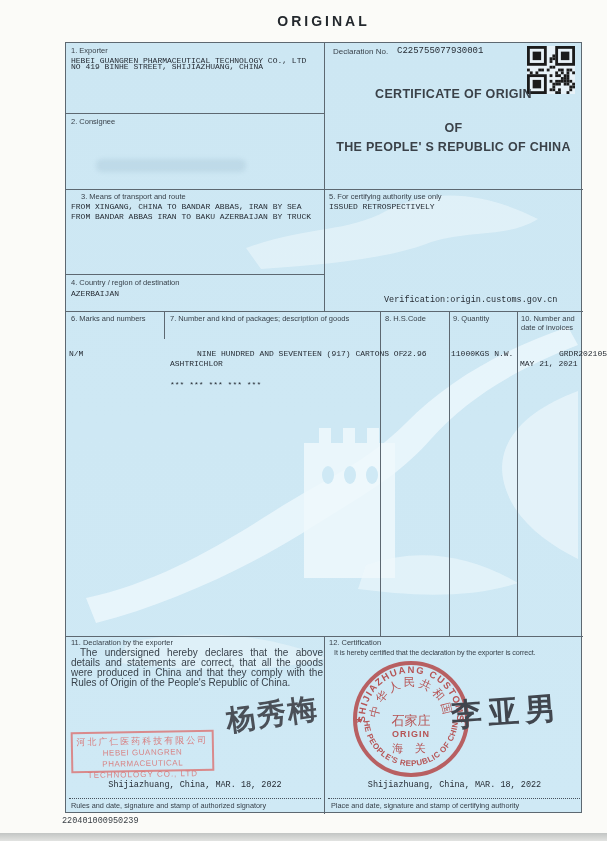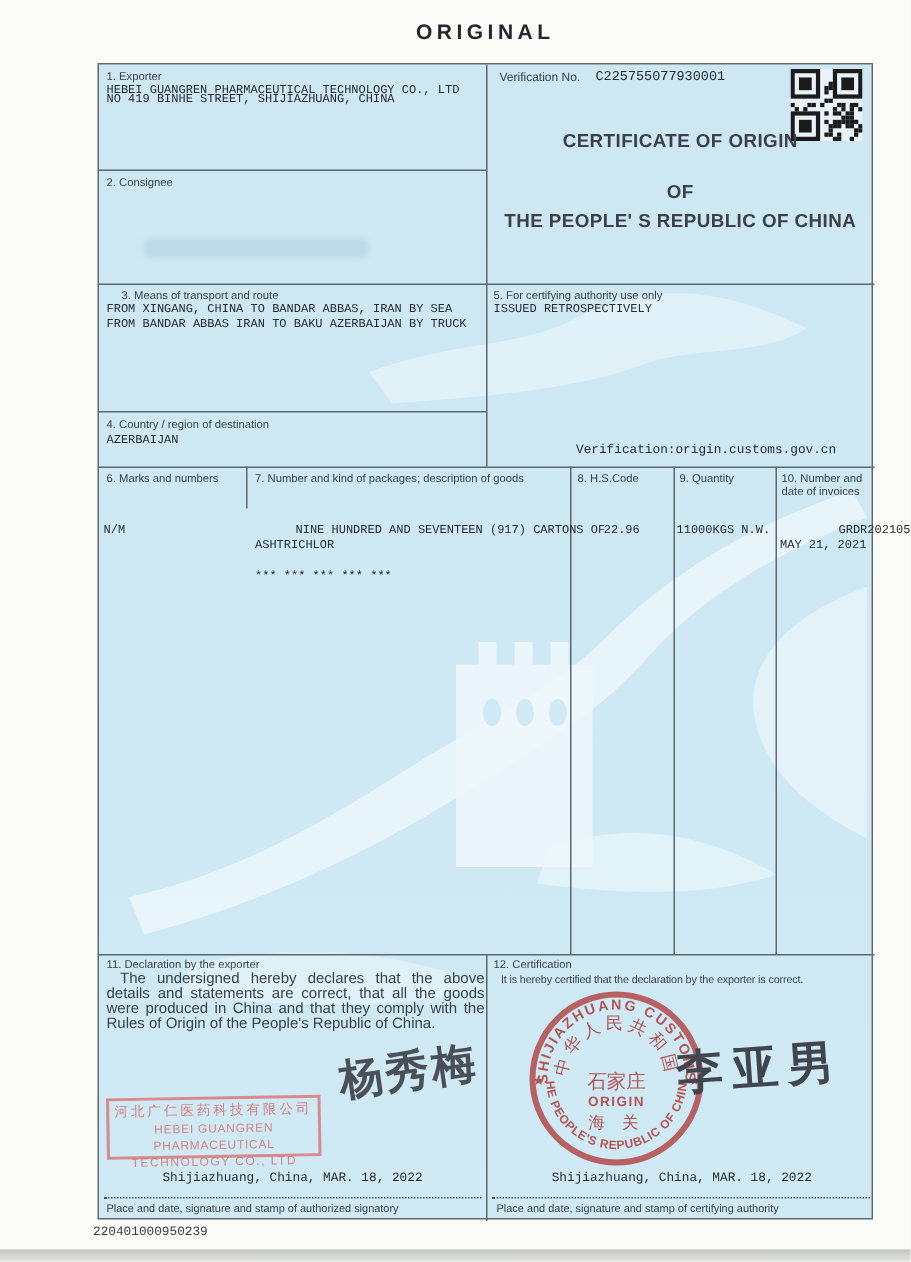--- a/index.html
+++ b/index.html
@@ -63,21 +63,21 @@
   <div class="vline" style="left:258px;top:593px;height:178px;"></div>
   <div class="vline" style="left:98px;top:268px;height:28px;"></div>
   <div class="vline" style="left:314px;top:268px;height:325px;"></div>
   <div class="vline" style="left:383px;top:268px;height:325px;"></div>
   <div class="vline" style="left:451px;top:268px;height:325px;"></div>
 
   <div class="abs lbl" style="left:5px;top:3px;">1. Exporter</div>
   <div class="abs mono" style="left:5px;top:13px;">HEBEI GUANGREN PHARMACEUTICAL TECHNOLOGY CO., LTD</div>
   <div class="abs mono" style="left:5px;top:19px;">NO 419 BINHE STREET, SHIJIAZHUANG, CHINA</div>
 
-  <div class="abs lbl" style="left:267px;top:4px;font-size:8px;">Verification No.</div>
+  <div class="abs lbl" style="left:267px;top:4px;font-size:8px;">Declaration No.</div>
   <div class="abs mono" style="left:331px;top:3px;font-size:9px;">C225755077930001</div>
   <div class="abs" style="left:461px;top:3px;">
     <svg width="48" height="48" viewBox="0 0 34 34" style="background:#e8f2f8;">
       <g fill="#1b1b1b">
         <rect x="0" y="0" width="14" height="14"></rect>
           <rect x="2" y="2" width="10" height="10" fill="#e8f2f8"></rect>
           <rect x="4" y="4" width="6" height="6"></rect>
         <rect x="20" y="0" width="14" height="14"></rect>
           <rect x="22" y="2" width="10" height="10" fill="#e8f2f8"></rect>
           <rect x="24" y="4" width="6" height="6"></rect>
@@ -183,21 +183,21 @@
     <div class="cjk red" style="font-size:9px;letter-spacing:2px;opacity:.85;">河北广仁医药科技有限公司</div>
     <div class="red" style="font-size:8px;letter-spacing:.5px;opacity:.8;">HEBEI GUANGREN PHARMACEUTICAL</div>
     <div class="red" style="font-size:8px;letter-spacing:1px;opacity:.8;">TECHNOLOGY CO., LTD</div>
   </div>
 
   <div class="sig cjk" style="left:160px;top:652px;font-size:29px;letter-spacing:2px;transform:rotate(-8deg);">杨秀梅</div>
 
 
   <div class="abs mono" style="left:0;top:737px;width:258px;text-align:center;font-size:8.5px;">Shijiazhuang, China, MAR. 18, 2022</div>
   <div class="dotline" style="left:3px;top:755px;width:252px;"></div>
-  <div class="abs lbl" style="left:5px;top:758px;font-size:7.3px;">Place and date, signature and stamp of authorized signatory</div>
+  <div class="abs lbl" style="left:5px;top:758px;font-size:7.3px;">Rules and date, signature and stamp of authorized signatory</div>
 
   <div class="abs lbl" style="left:263px;top:595px;">12. Certification</div>
   <div class="abs" style="left:268px;top:605px;width:276px;font-size:7.2px;letter-spacing:-.1px;color:#39424b;white-space:nowrap;">It is hereby certified that the declaration by the exporter is correct.</div>
 
   <svg class="stamp-svg" style="left:283px;top:614px;" width="124" height="124" viewBox="0 0 124 124">
     <defs>
       <path id="arcTop" d="M 16 62 A 46 46 0 1 1 108 62"></path>
       <path id="arcBot" d="M 15 62 A 47 47 0 0 0 109 62"></path>
       <path id="arcCn" d="M 29 62 A 33 33 0 1 1 95 62"></path>
     </defs>

